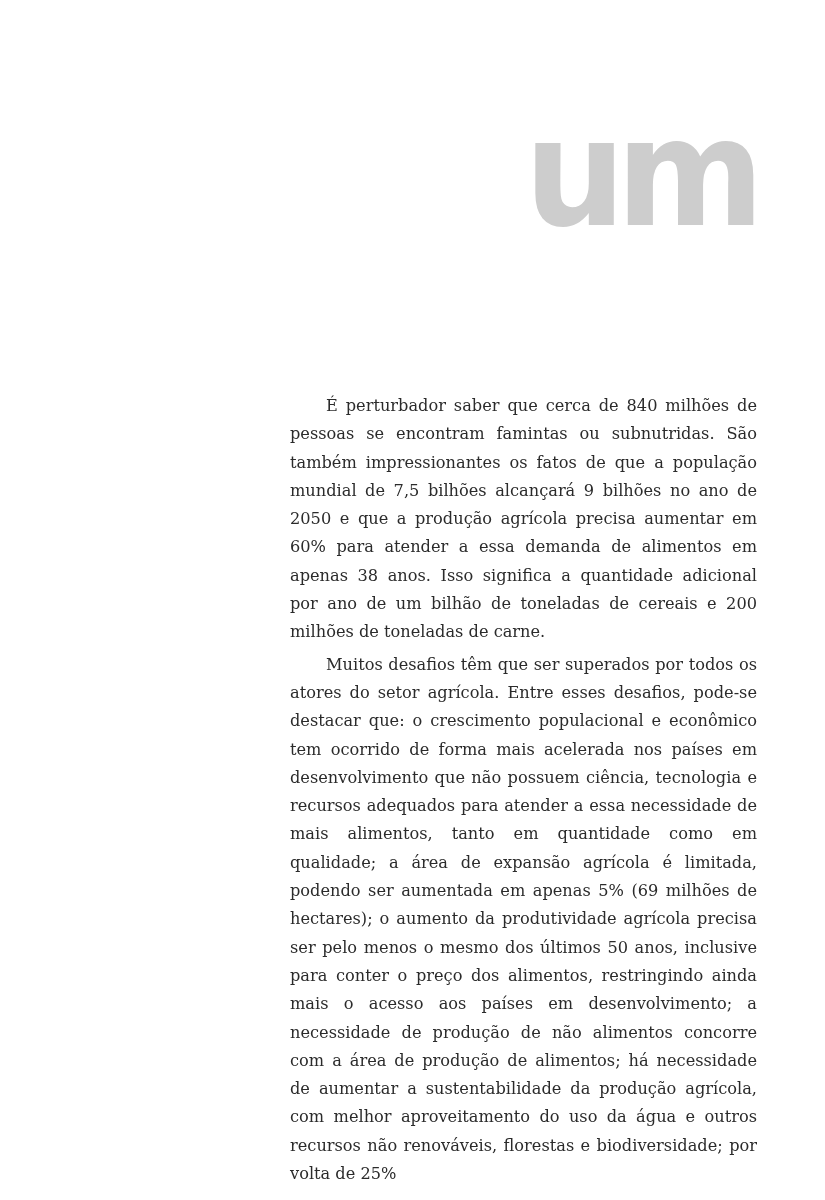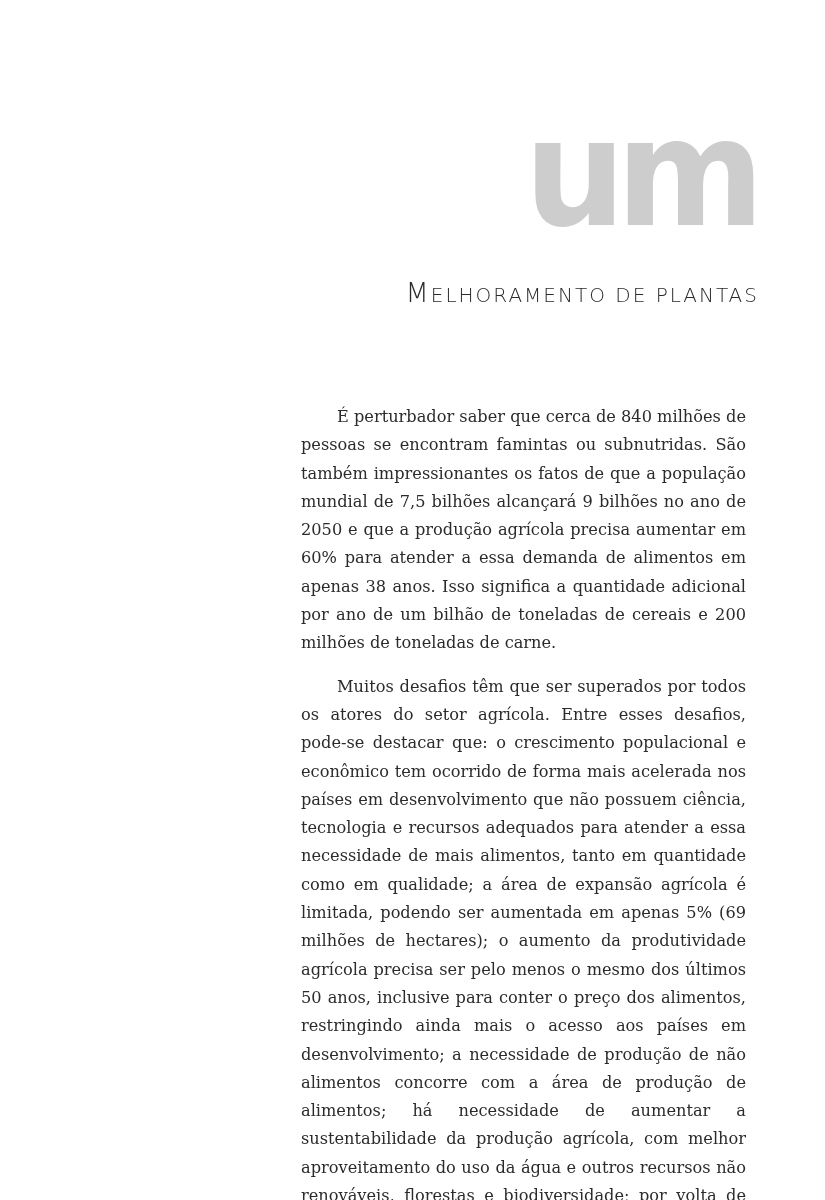--- a/index.html
+++ b/index.html
@@ -51,29 +51,28 @@
       position: absolute;
       left: 286px;
       top: 388px;
       width: 475px;
       font-size: 16.2px;
       line-height: 28.3px;
       text-align: justify;
       color: #2b2b2b;
     }
     .body-text p {
-      margin: 15px;
+      margin: 4px;
       text-indent: 36px;
     }
   </style>
 </head>
 <body>
 
 <div class="chapter-number">um</div>
 
 <div class="chapter-title">
-  <span class="line"><span class="cap">M</span><span>elhoramento de plantas</span></span>
 </div>
 
 <div class="body-text">
   <p>É perturbador saber que cerca de 840 milhões de pessoas se encontram famintas ou subnutridas. São também impressionantes os fatos de que a população mundial de 7,5 bilhões alcançará 9 bilhões no ano de 2050 e que a produção agrícola precisa aumentar em 60% para atender a essa demanda de alimentos em apenas 38 anos. Isso significa a quantidade adicional por ano de um bilhão de toneladas de cereais e 200 milhões de toneladas de carne.</p>
   <p>Muitos desafios têm que ser superados por todos os atores do setor agrícola. Entre esses desafios, pode-se destacar que: o crescimento populacional e econômico tem ocorrido de forma mais acelerada nos países em desenvolvimento que não possuem ciência, tecnologia e recursos adequados para atender a essa necessidade de mais alimentos, tanto em quantidade como em qualidade; a área de expansão agrícola é limitada, podendo ser aumentada em apenas 5% (69 milhões de hectares); o aumento da produtividade agrícola precisa ser pelo menos o mesmo dos últimos 50 anos, inclusive para conter o preço dos alimentos, restringindo ainda mais o acesso aos países em desenvolvimento; a necessidade de produção de não alimentos concorre com a área de produção de alimentos; há necessidade de aumentar a sustentabilidade da produção agrícola, com melhor aproveitamento do uso da água e outros recursos não renováveis, florestas e biodiversidade; por volta de 25%</p>
 </div>
 
 </body></html>

